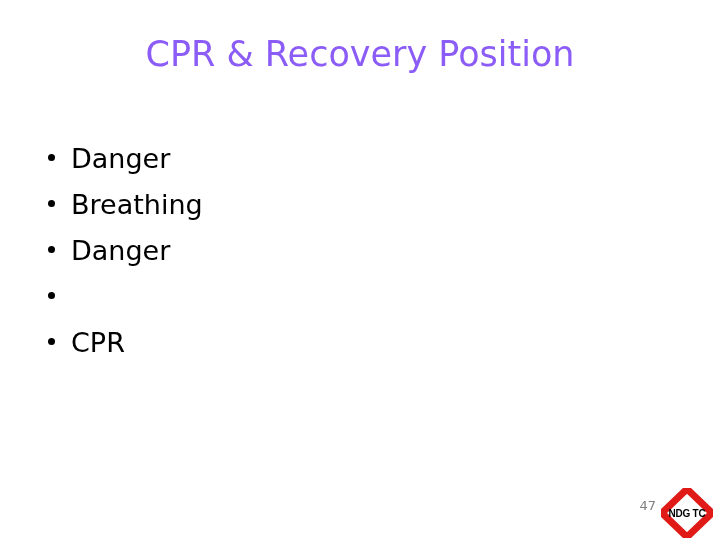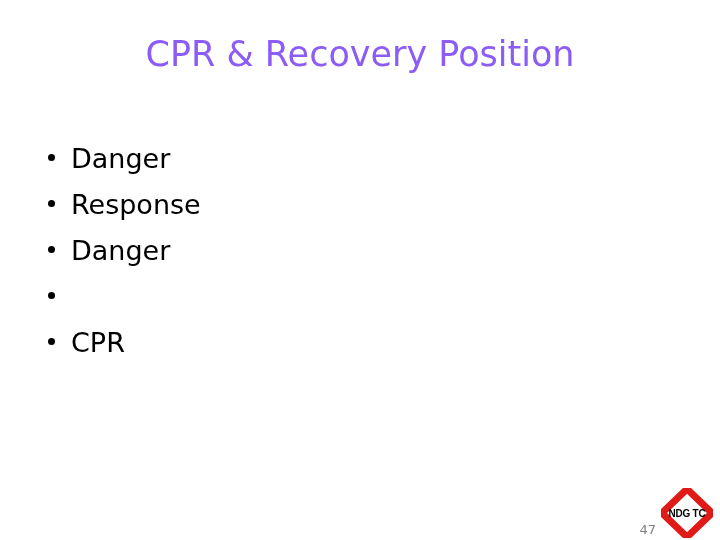--- a/index.html
+++ b/index.html
@@ -66,21 +66,21 @@
     font-size: 27px;
     font-weight: 400;
     line-height: 37px;
     color: #000000;
     white-space: nowrap;
   }
   
   .page-number {
     position: absolute;
     left: 630px;
-    top: 522px;
+    top: 498px;
     width: 26px;
     text-align: right;
     font-family: "DejaVu Sans", sans-serif;
     font-size: 13px;
     color: #808080;
     line-height: 16px;
   }
   .logo {
     position: absolute;
     left: 661px;
@@ -117,21 +117,21 @@
 
   <ul class="body-list">
 
     <li class="bullet-row">
       <span class="bullet-dot"></span>
       <span class="bullet-text">Danger</span>
     </li>
 
     <li class="bullet-row">
       <span class="bullet-dot"></span>
-      <span class="bullet-text">Response</span>
+      <span class="bullet-text">Breathing</span>
     </li>
 
     <li class="bullet-row">
       <span class="bullet-dot"></span>
       <span class="bullet-text">Danger</span>
     </li>
 
     <li class="bullet-row">
       <span class="bullet-dot"></span>
     </li>

